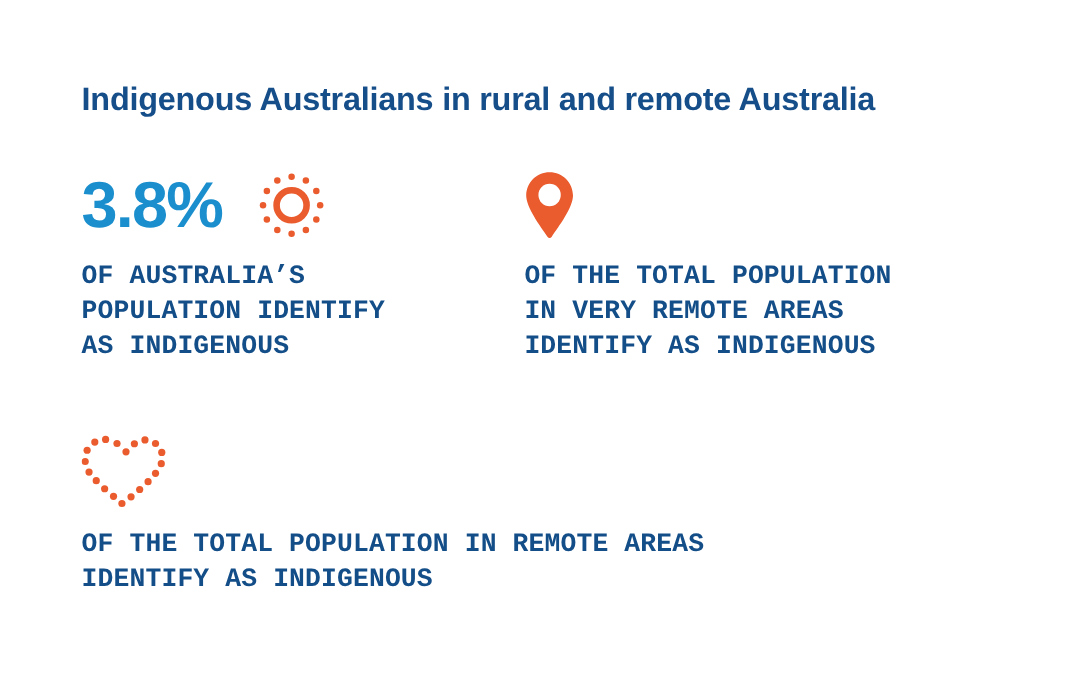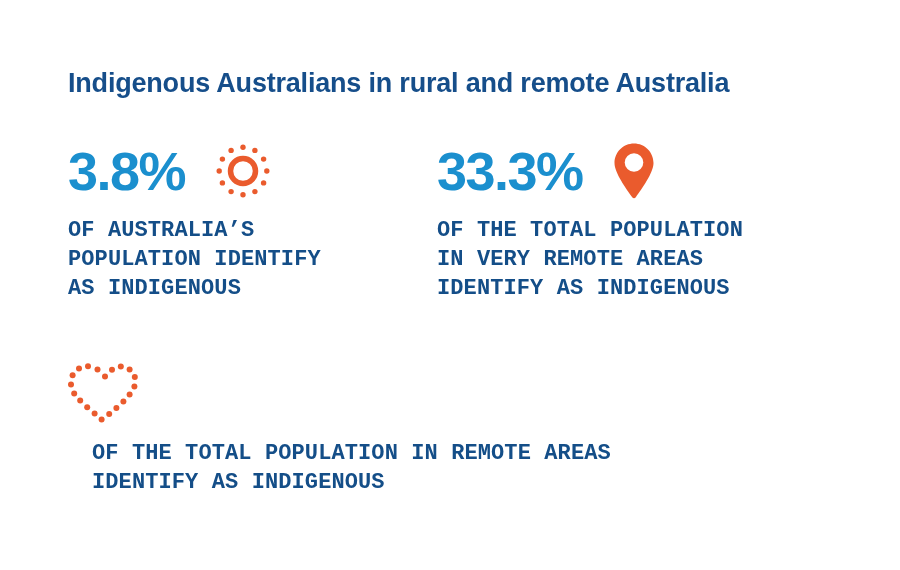--- a/index.html
+++ b/index.html
@@ -64,21 +64,21 @@
     font-size: 22px;
     font-weight: 700;
     color: #144E88;
     line-height: 1.32;
     letter-spacing: 0.1px;
     white-space: pre-line;
     font-family: Liberation Mono, monospace;
   }
 
   .block-3 .stat-headline { height: 58px; }
-  .block-3 .stat-caption { margin-top: 16px; margin-left: 24px; }
+  .block-3 .stat-caption { margin-top: 16px; }
 </style>
 </head>
 <body>
 
 <div id="infographic">
 
   <div class="page-title">Indigenous Australians in rural and remote Australia</div>
 
   <div class="stat-block block-1">
     <div class="stat-headline">
@@ -101,21 +101,20 @@
         </g>
       </svg>
     </div>
     <div class="stat-caption">OF AUSTRALIA’S
 POPULATION IDENTIFY
 AS INDIGENOUS</div>
   </div>
 
   <div class="stat-block block-2">
     <div class="stat-headline">
-      <span class="stat-value">33.3%</span>
       <svg class="stat-icon" width="42" height="58" viewBox="0 0 42 58" aria-hidden="true">
         <path d="M21 1.5 C10.2 1.5 1.5 10.2 1.5 21 C1.5 31 13.2 46.5 19.2 55.3 C20.1 56.6 21.9 56.6 22.8 55.3 C28.8 46.5 40.5 31 40.5 21 C40.5 10.2 31.8 1.5 21 1.5 Z" fill="#EA5B2D"></path>
         <circle cx="21" cy="20.5" r="9.3" fill="#ffffff"></circle>
       </svg>
     </div>
     <div class="stat-caption">OF THE TOTAL POPULATION
 IN VERY REMOTE AREAS
 IDENTIFY AS INDIGENOUS</div>
   </div>
 

